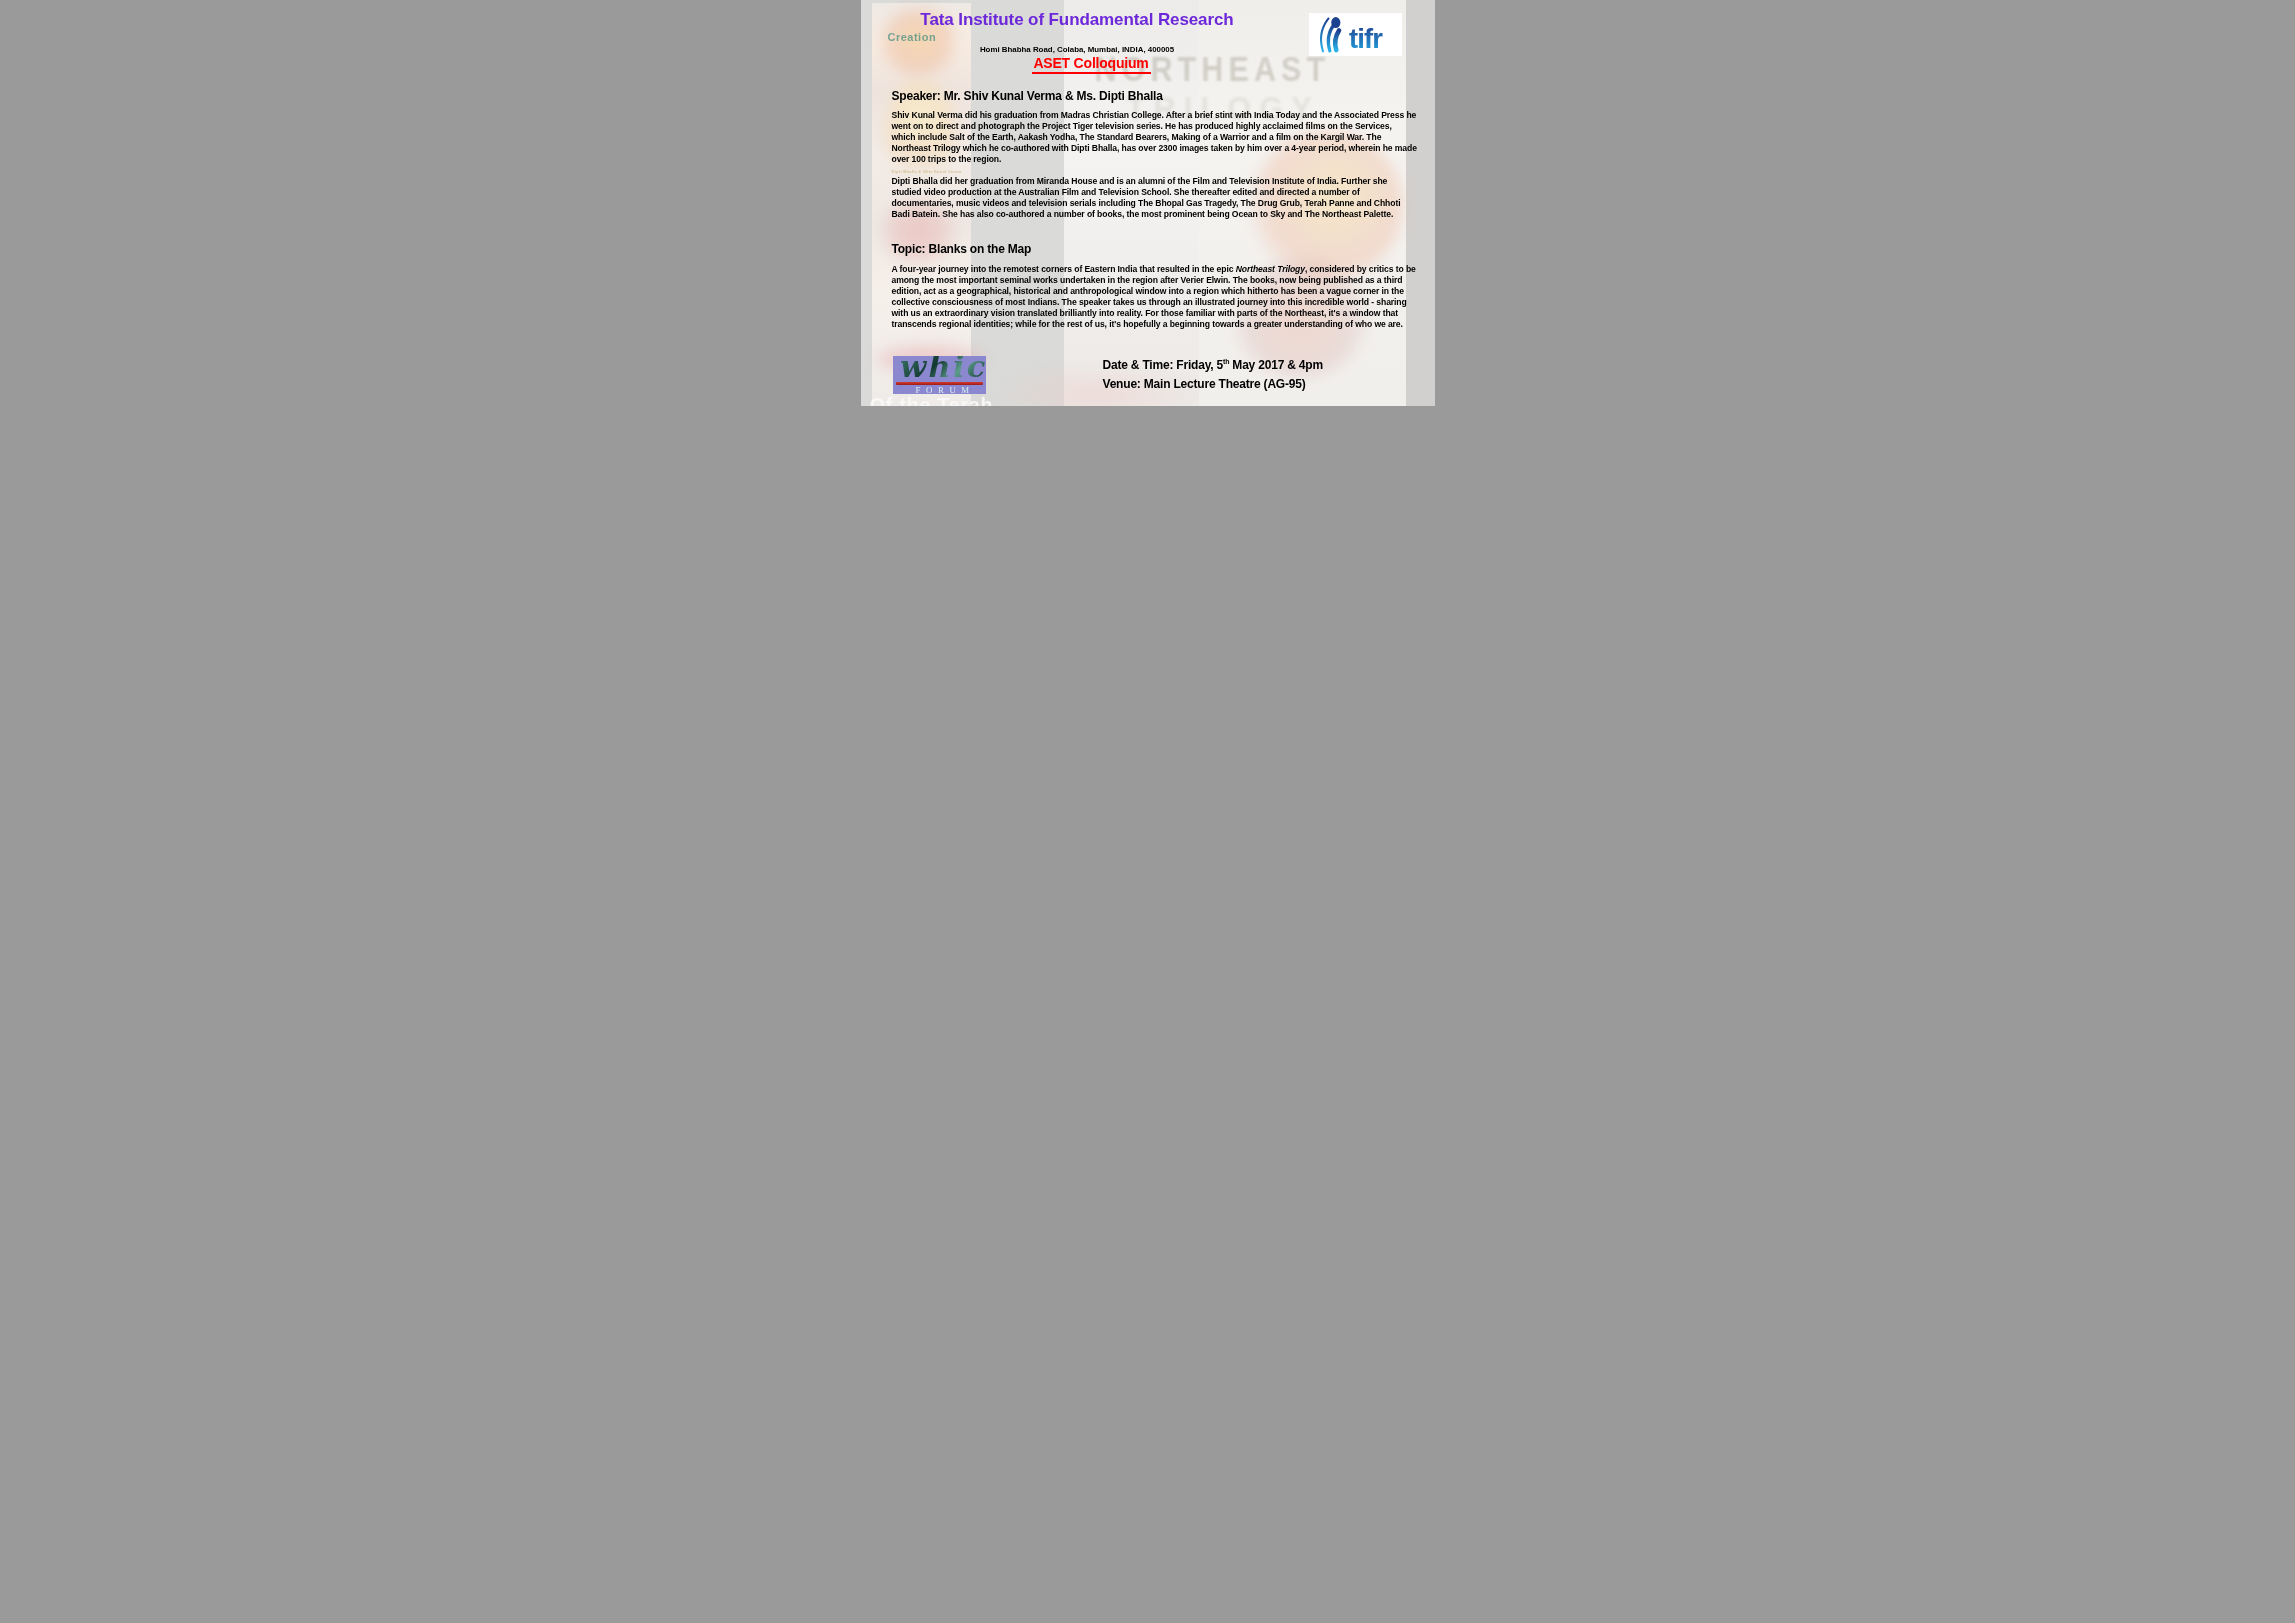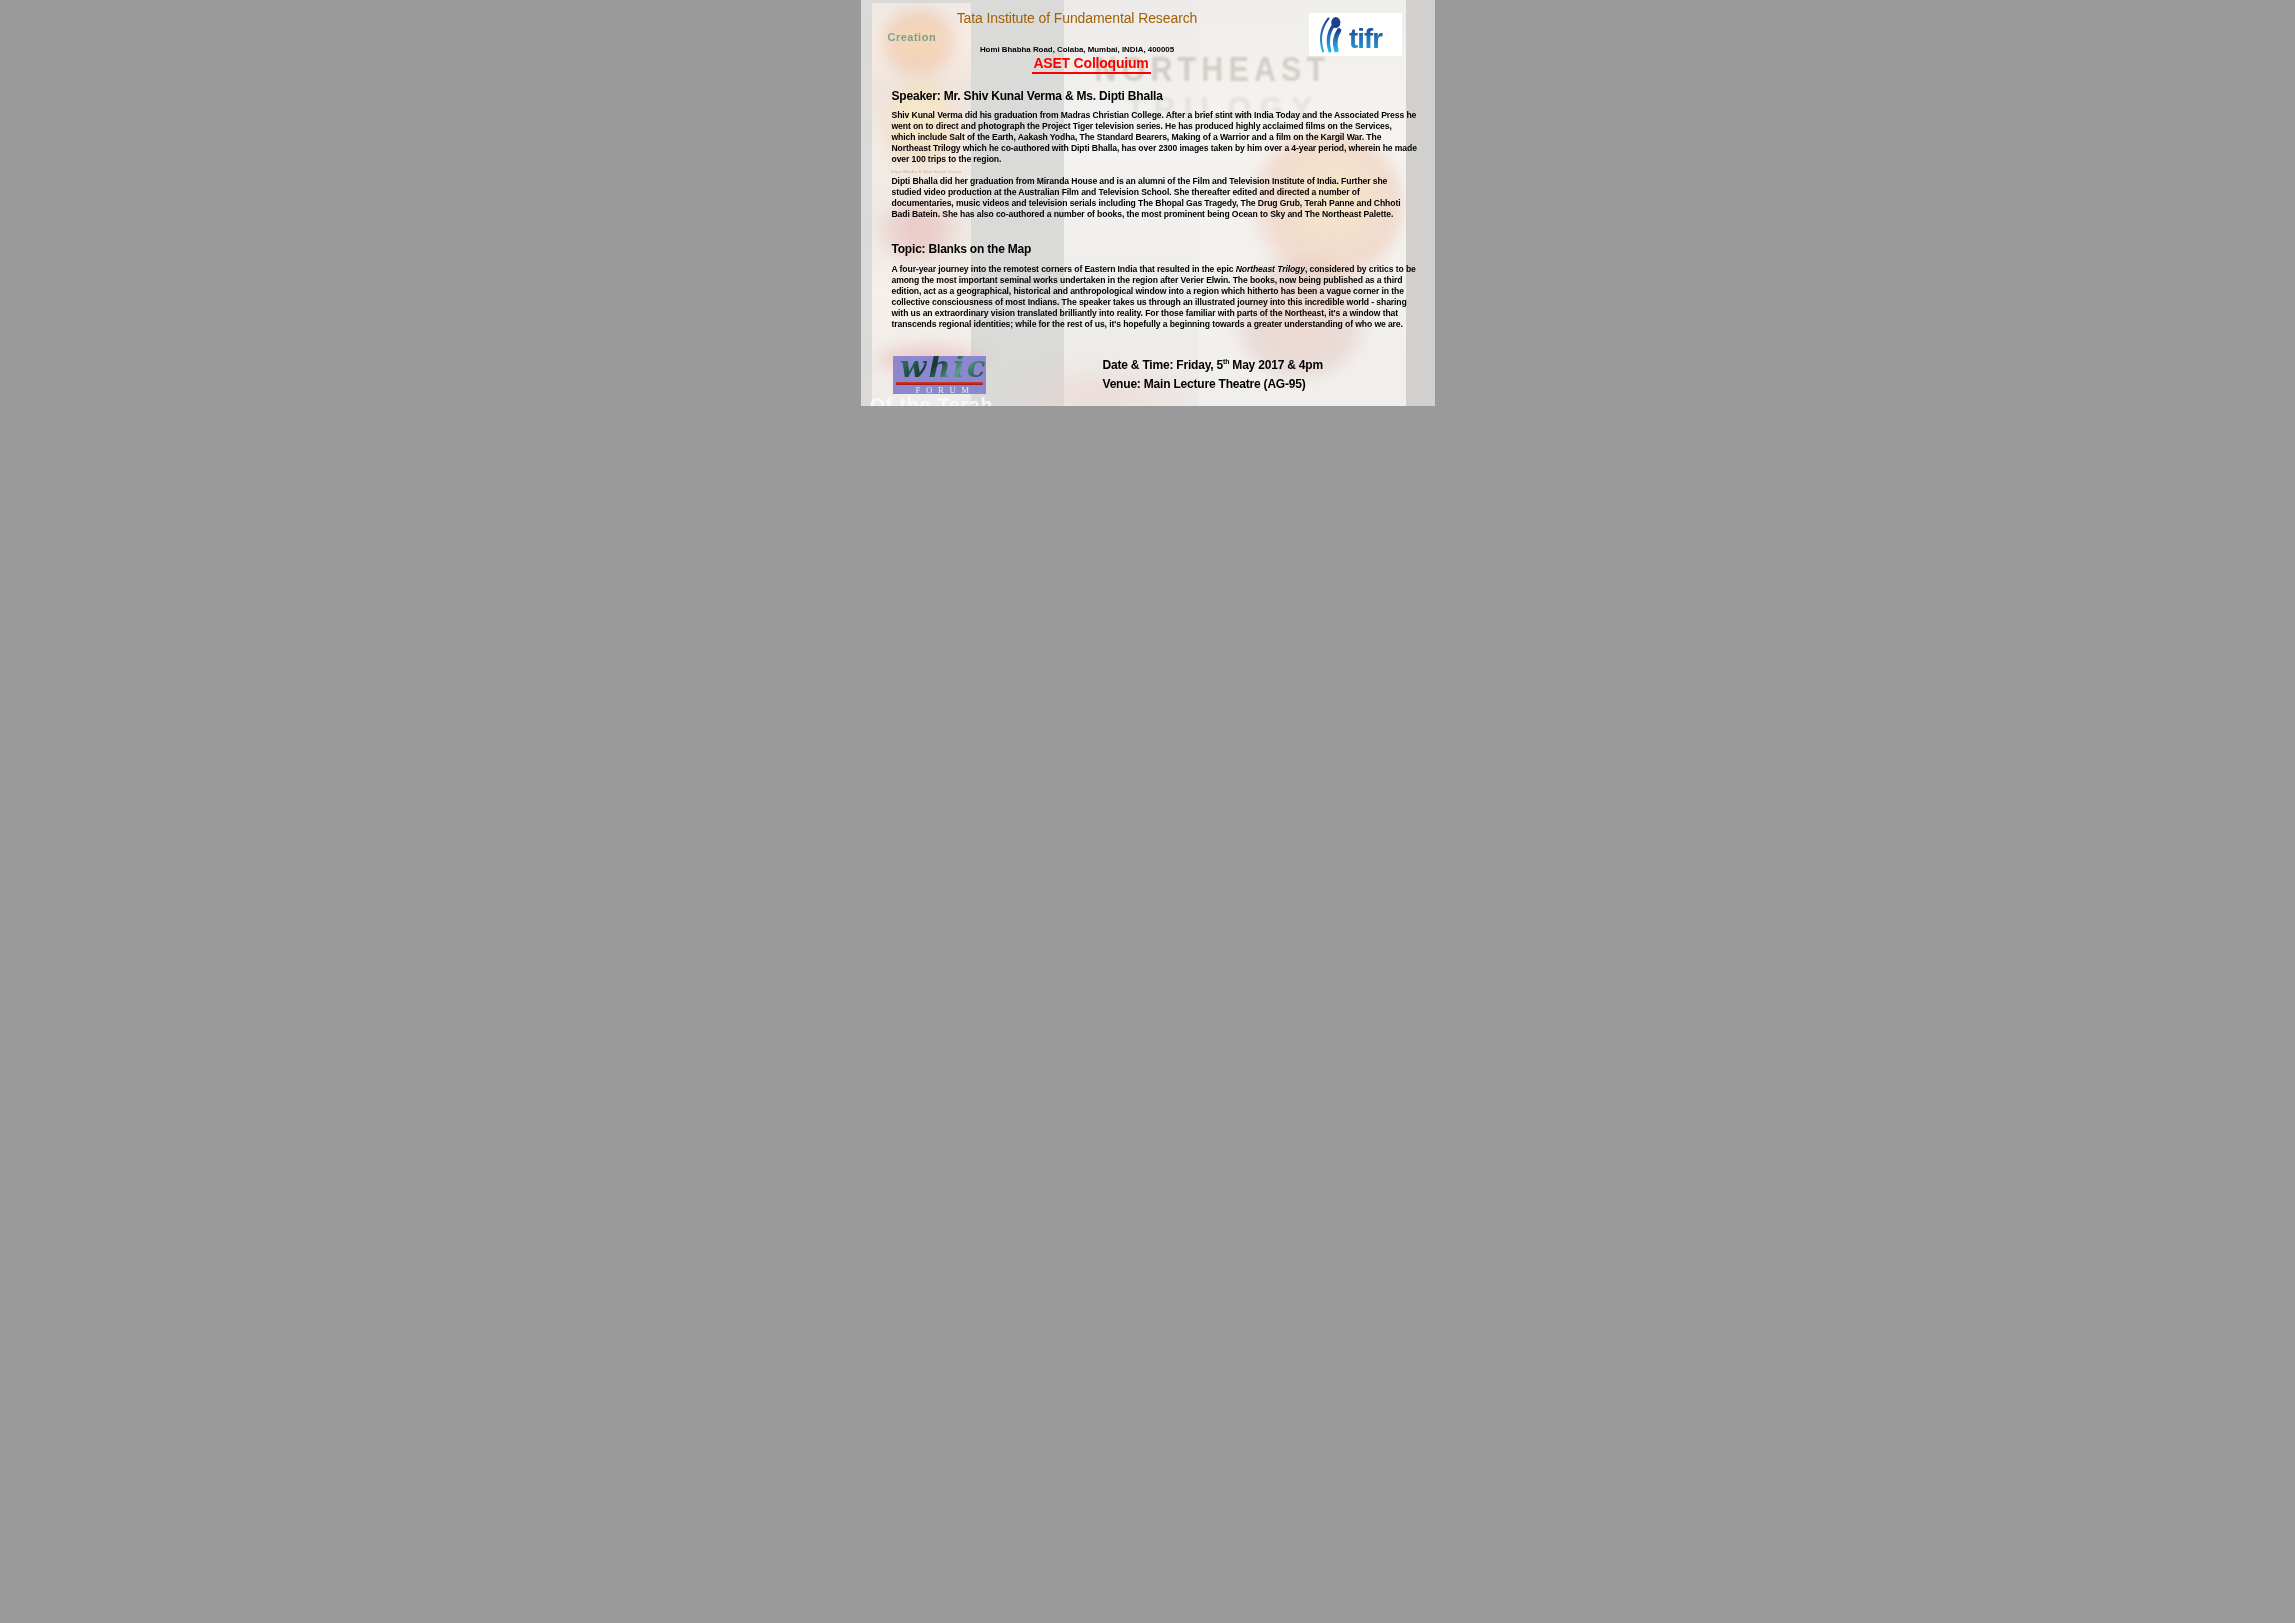--- a/index.html
+++ b/index.html
@@ -44,21 +44,21 @@
   .wm-trilogy{left:266px; top:91px; font-size:30.5px; letter-spacing:8.3px;
     opacity:.22; filter:blur(1.4px); transform:scaleY(1.1);}
   .wm-creation{left:27px; top:30.5px; font-size:11px; color:#0f766e; opacity:.55;
     filter:blur(0.6px); letter-spacing:0.5px;}
   .wm-caption{left:31px; top:169px; font-size:4.2px; color:#cdbd8e; opacity:.85; letter-spacing:0.2px;}
   .wm-dawn{left:9.3px; top:394px; font-size:19.4px; color:#fbfaf8; opacity:.9;
     filter:blur(0.7px); letter-spacing:0.9px;}
   
   .title-wrap{position:absolute; left:0; top:0; width:433px; text-align:center;}
   .page-title{position:absolute; left:0; top:10.2px; width:100%;
-    font-size:14px; font-weight:normal; color:#a16207; letter-spacing:-0.1px;}
+    font-size:17px; font-weight:bold; color:#6d28d9; letter-spacing:-0.1px;}
   .page-subtitle{position:absolute; left:0; top:33px; width:100%;
     font-size:7.9px; font-weight:bold; color:#000;margin-top:12px;}
   .event-wrap{position:absolute; left:14px; top:55px; width:433px; text-align:center;}
   .event-title{display:inline-block; font-size:14px; font-weight:bold; color:#ff0000;
     border-bottom:2.3px solid #ff0000; padding:0 1.9px 0.9px 1.9px; letter-spacing:-0.2px;}
   
   .tifr-box{position:absolute; left:448px; top:13.4px; width:93px; height:43px; background:#ffffff;}
   
   .h2{position:absolute; left:31px; width:527px; font-size:12px; font-weight:bold;
     color:#000; letter-spacing:-0.2px; white-space:nowrap;}

